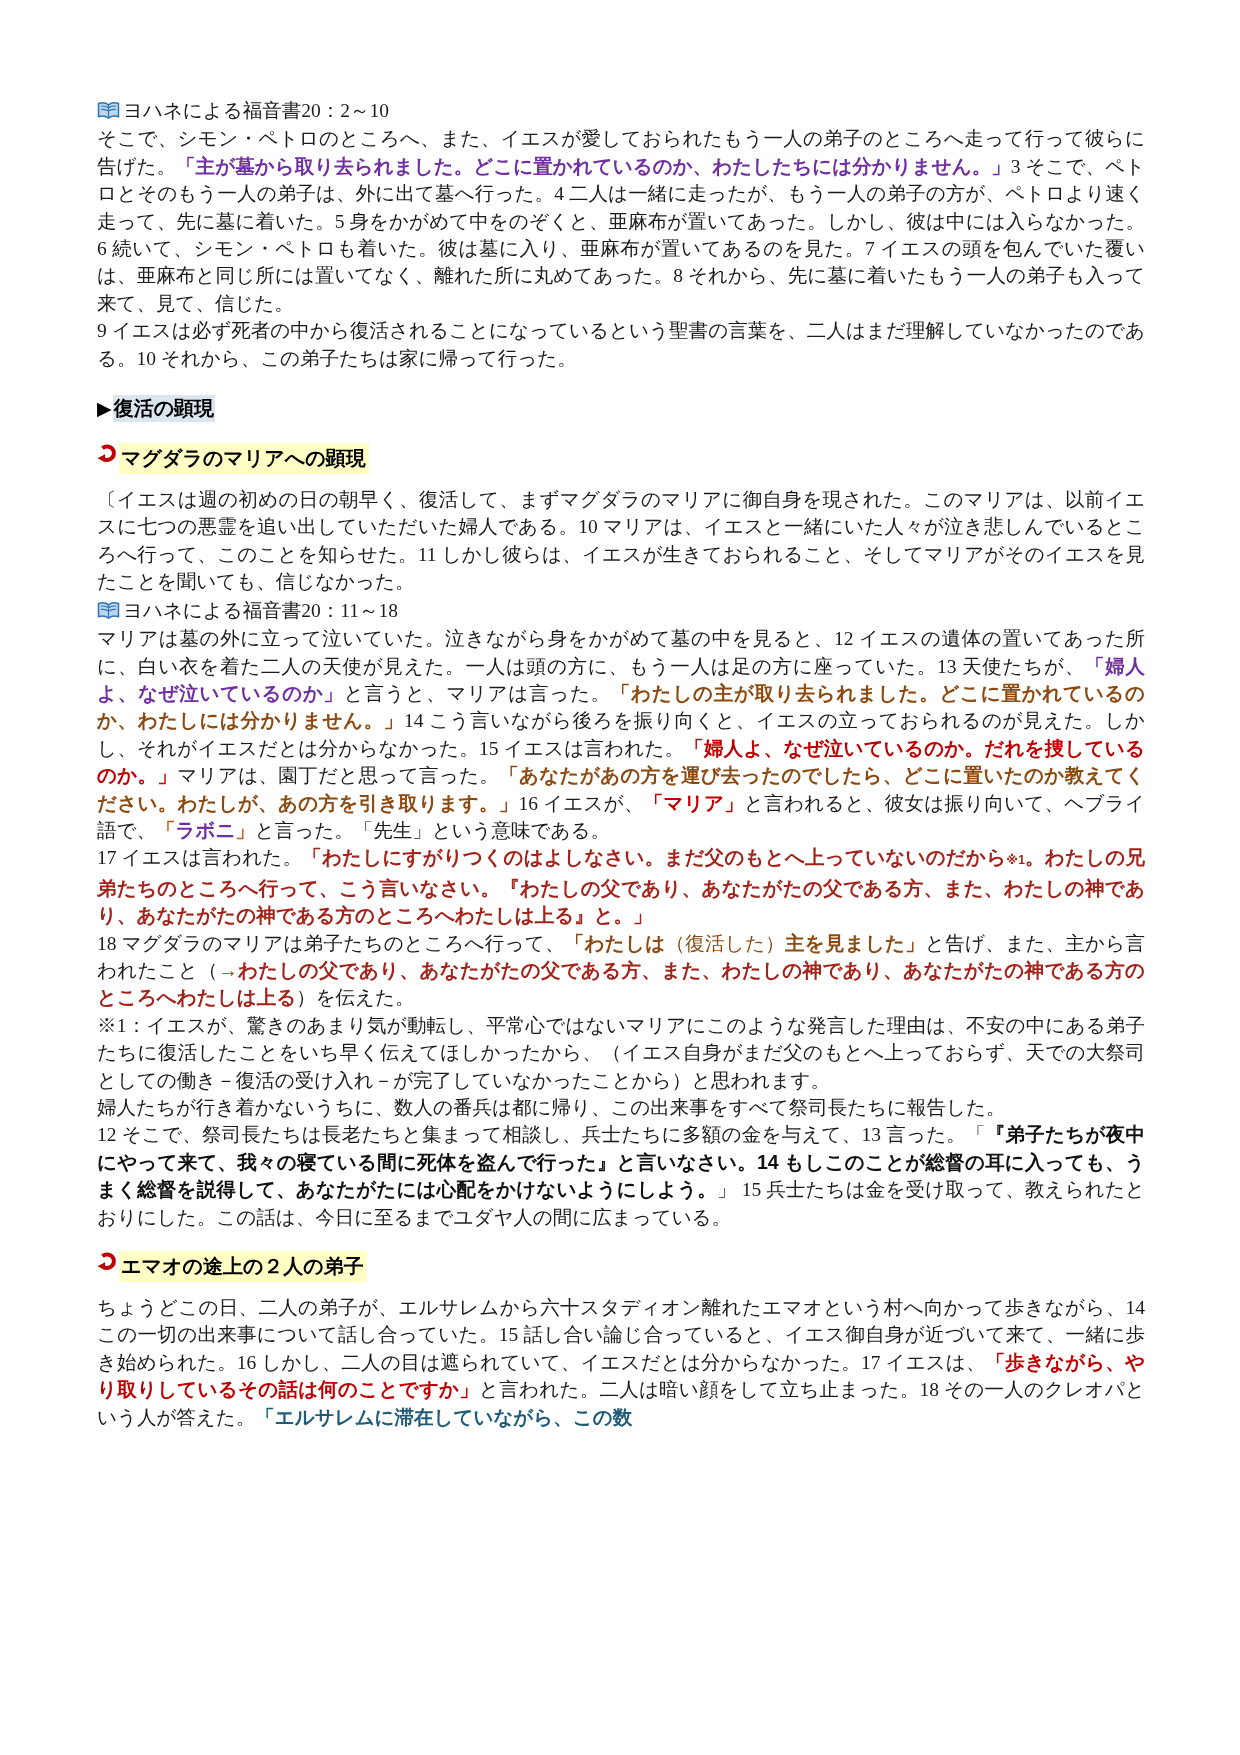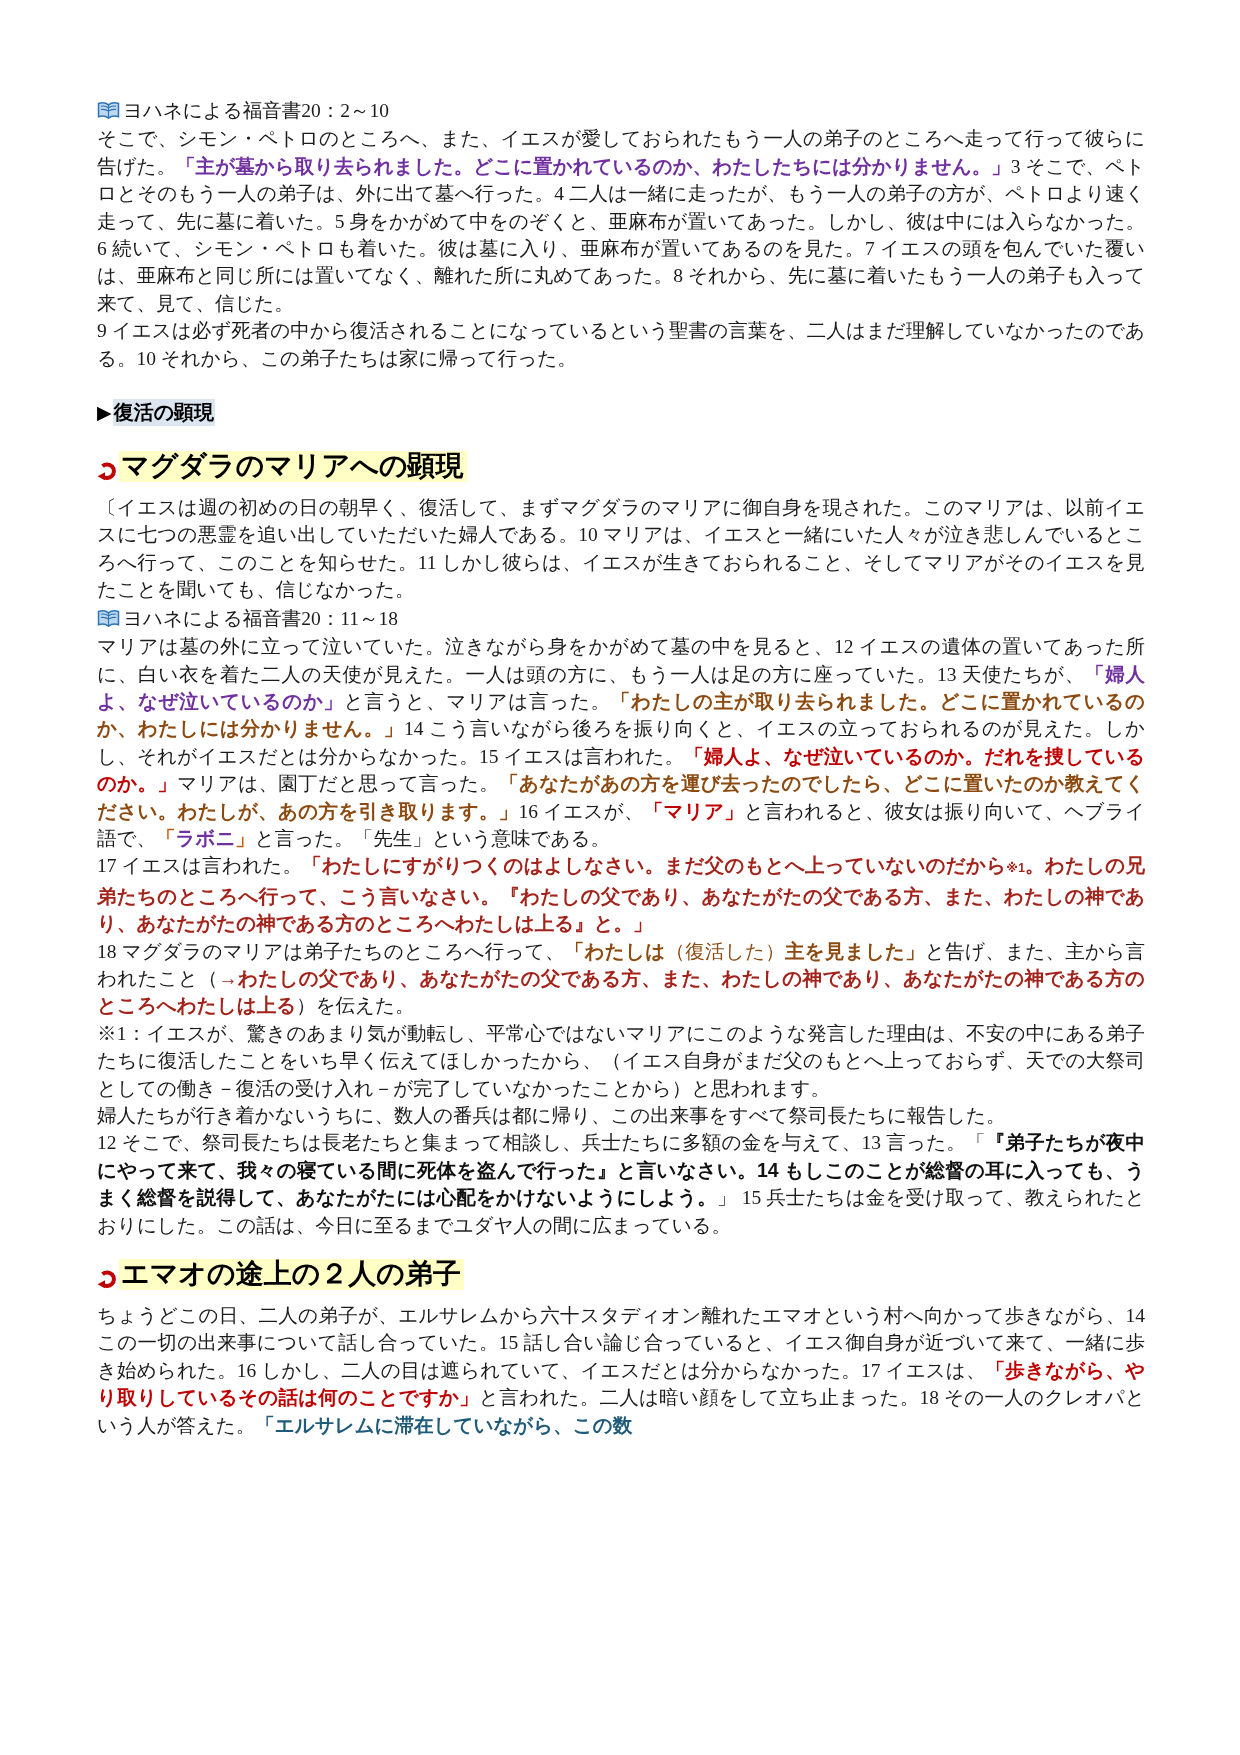--- a/index.html
+++ b/index.html
@@ -8,25 +8,25 @@
     padding:96px 95px 40px 97px;overflow:hidden;
     font-family:"Liberation Serif","DejaVu Serif",serif;color:#1b1b1b;
   }
   .para,.ref,.footnote{
     font-size:19.5px;line-height:27.4px;text-align:justify;
     margin:0;
   }
   .ref{margin:1px 0;}
   .ref .book{display:inline-block;vertical-align:-3px;margin-right:3px;}
   .h1{font-family:"Liberation Sans","DejaVu Sans",sans-serif;font-weight:bold;
-      font-size:20px;line-height:36px;margin:22px 0 19px;color:#000;}
+      font-size:20px;line-height:28px;margin:22px 0 19px;color:#000;}
   .h1 .hl{background:var(--hl-blue);padding:2px 1px 3px 1px;}
   .h1 .tri{margin-right:1px;font-size:19px;color:#000;}
   .h2{font-family:"Liberation Sans","DejaVu Sans",sans-serif;font-weight:bold;
-      font-size:28px;line-height:26px;margin:20px 0 12px;color:#000;display:flex;align-items:flex-end;}
+      font-size:20px;line-height:26px;margin:20px 0 12px;color:#000;display:flex;align-items:flex-start;}
   .h2 .arrow{flex:0 0 auto;margin-right:1px;display:inline-block;}
   .h2 .hl{background:var(--hl-yellow);padding:2px 3px 3px 2px;}
   
   .rn{}
   .rpurple{color:var(--purple);font-weight:bold;font-family:"Liberation Sans","DejaVu Sans",sans-serif;}
   .rbrown{color:var(--brown);font-weight:bold;font-family:"Liberation Sans","DejaVu Sans",sans-serif;}
   .rbrown2{color:var(--brown);font-family:"Liberation Sans","DejaVu Sans",sans-serif;}
   .rred{color:var(--red);font-weight:bold;font-family:"Liberation Sans","DejaVu Sans",sans-serif;}
   .rdarkred{color:var(--darkred);font-weight:bold;font-family:"Liberation Sans","DejaVu Sans",sans-serif;}
   .rteal{color:var(--teal);font-weight:bold;font-family:"Liberation Sans","DejaVu Sans",sans-serif;}

